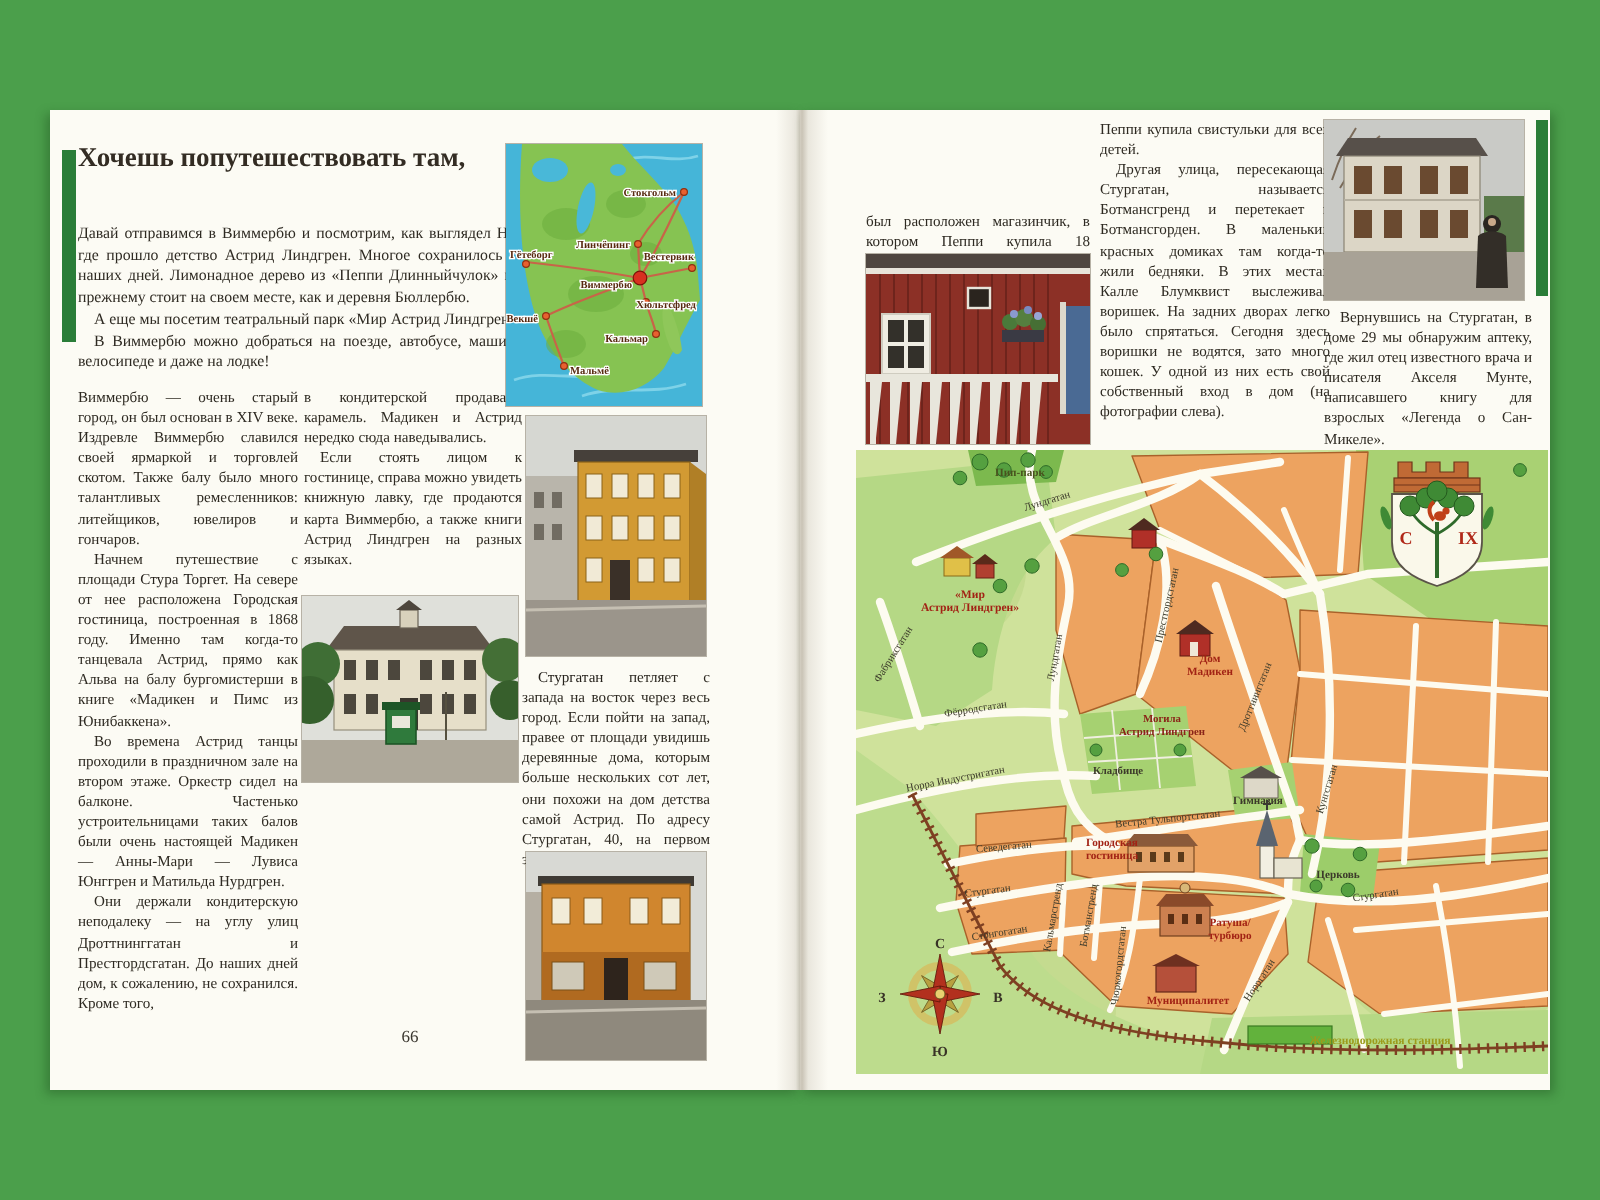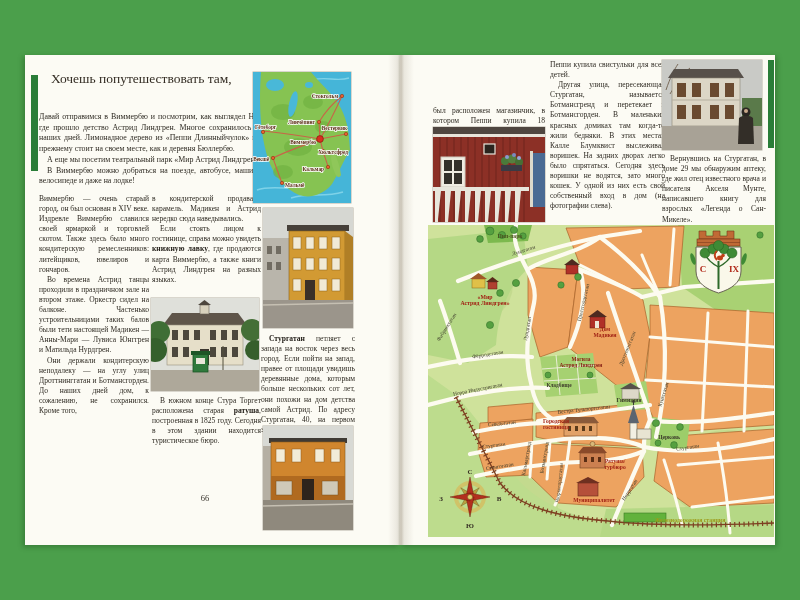--- a/index.html
+++ b/index.html
@@ -4,24 +4,24 @@
 <style>
   html,body{margin:0;padding:0;width:800px;height:600px;overflow:hidden;}
   body{background:#4b9f4b;position:relative;font-family:"Liberation Serif",serif;}
   .page{position:absolute;top:55px;height:490px;background:#fcfbf4;}
   .page-left{left:25px;width:375px;box-shadow:-2px 2px 5px rgba(20,60,20,.35);}
   .page-right{left:400px;width:375px;box-shadow:2px 2px 5px rgba(20,60,20,.35);}
   .crease{position:absolute;left:388px;top:55px;width:26px;height:490px;z-index:5;pointer-events:none;
     background:linear-gradient(90deg,rgba(70,50,20,0) 0%,rgba(70,50,20,.10) 38%,rgba(70,50,20,.28) 50%,rgba(70,50,20,.10) 62%,rgba(70,50,20,0) 100%);}
   .abs{position:absolute;}
   .accentbar{position:absolute;background:#2a7d38;}
-  .title{font-weight:normal;font-size:13.5px;line-height:16.5px;color:#332c23;padding-left:12px;}
+  .title{font-weight:bold;font-size:13.5px;line-height:16.5px;color:#332c23;}
   .para{margin:0;text-align:justify;font-size:7.55px;line-height:10.1px;color:#2e2a22;}
   .para.ind{text-indent:8px;}
-  .para b{font-weight:bold;color:#26221c;margin-top:30px;}
+  .para b{font-weight:normal;color:#26221c;margin-top:30px;}
   .intro .para{font-size:7.9px;line-height:10.7px;}
   .pagenum{font-size:8.5px;color:#3a362e;text-align:center;}
   .photo{position:absolute;overflow:hidden;box-shadow:0 0 0 .5px rgba(80,70,50,.4);}
   svg text{font-family:"Liberation Serif",serif;}
   .st{font-size:5.35px;fill:#3c3a2a;text-anchor:middle;}
   .lm{font-weight:bold;text-anchor:middle;}
   .swl{font-size:5.3px;font-weight:bold;fill:#582a10;stroke:#ffffff;stroke-width:1.3px;paint-order:stroke;}
   .compass-letter{font-size:7px;font-weight:bold;fill:#383226;text-anchor:middle;}
   .arms-letter{font-size:9px;font-weight:bold;fill:#b02818;text-anchor:middle;}
 </style>
@@ -36,23 +36,24 @@
     <div>Хочешь попутешествовать там,</div>
   </div>
 
   <div class="abs intro" style="left:14px;top:57px;width:224px;">
       <p class="para">Давай отправимся в Виммербю и посмотрим, как выглядел Нэс, где прошло детство Астрид Линдгрен. Многое сохранилось до наших дней. Лимонадное дерево из «Пеппи Длинныйчулок» по-прежнему стоит на своем месте, как и деревня Бюллербю.</p>
       <p class="para ind">А еще мы посетим театральный парк «Мир Астрид Линдгрен».</p>
       <p class="para ind">В Виммербю можно добраться на поезде, автобусе, машине, велосипеде и даже на лодке!</p>
     </div>
 
   <div class="abs" style="left:14px;top:139px;width:110px;">
-      <p class="para">Виммербю — очень старый город, он был основан в XIV веке. Издревле Виммербю славился своей ярмаркой и торговлей скотом. Также здесь было много кондитерскую ремесленников: литейщиков, ювелиров и гончаров.</p>
-      <p class="para ind">Во времена Астрид танцы проходили в праздничном зале на втором этаже. Оркестр сидел на балконе. Частенько устроительницами таких балов были тети настоящей Мадикен — Анны-Мари — Лувиса Юнггрен и Матильда Нурдгрен.</p>
-      <p class="para ind">Они держали кондитерскую неподалеку — на углу улиц Дроттнинггатан и Ботмансгорден. До наших дней дом, к сожалению, не сохранился. Кроме того,</p>
+      <p class="para">Виммербю — очень старый город, он был основан в XIV веке. Издревле Виммербю славился своей ярмаркой и торговлей скотом. Также балу было много талантливых ремесленников: литейщиков, ювелиров и гончаров.</p>
+      <p class="para ind">Начнем путешествие с площади <b>Стура Торгет</b>. На севере от нее расположена <b>Городская гостиница</b>, построенная в 1868 году. Именно там когда-то танцевала Астрид, прямо как Альва на балу бургомистерши в книге «Мадикен и Пимс из Юнибаккена».</p>
+      <p class="para ind">Во времена Астрид танцы проходили в праздничном зале на втором этаже. Оркестр сидел на балконе. Частенько устроительницами таких балов были очень настоящей Мадикен — Анны-Мари — Лувиса Юнггрен и Матильда Нурдгрен.</p>
+      <p class="para ind">Они держали кондитерскую неподалеку — на углу улиц Дроттнинггатан и Престгордсгатан. До наших дней дом, к сожалению, не сохранился. Кроме того,</p>
     </div>
 
   <div class="abs" style="left:127px;top:139px;width:109px;">
       <p class="para">в кондитерской продавали карамель. Мадикен и Астрид нередко сюда наведывались.</p>
       <p class="para ind">Если стоять лицом к гостинице, справа можно увидеть <b>книжную лавку</b>, где продаются карта Виммербю, а также книги Астрид Линдгрен на разных языках.</p>
     </div>
 
   <div class="photo" style="left:126px;top:243px;width:108px;height:93px;">
     <svg width="108" height="93" viewBox="0 0 108 93">
       <rect x="0" y="0" width="108" height="93" fill="#dfe0da"></rect>
@@ -80,24 +81,23 @@
       <circle cx="101" cy="32" r="11" fill="#446f36"></circle>
         <circle cx="104" cy="52" r="10" fill="#375f2c"></circle>
       <rect x="42" y="56" width="15" height="18" fill="#2f7a3c" stroke="#1d5526" stroke-width="0.8"></rect>
       <rect x="40" y="53" width="19" height="4" fill="#1d5526"></rect>
       <rect x="45" y="60" width="9" height="6" fill="#e9e7da"></rect>
       <line x1="72" y1="48" x2="72" y2="72" stroke="#55503f" stroke-width="1"></line>
     </svg>
   </div>
 
   <div class="abs" style="left:127px;top:341px;width:109px;">
-      <p class="para ind">В южном конце Стура Торгет расположена старая <b>ратуша</b>, построенная в 1825 году. Сегодня в этом здании находится туристическое бюро.</p>
-    </div>
-
-  <div class="abs pagenum" style="left:140px;top:438px;width:80px;">66</div>
+    </div>
+
+  <div class="abs pagenum" style="left:140px;top:458px;width:80px;">66</div>
 
   <div class="photo" style="left:228px;top:17px;width:98px;height:131px;">
     <svg width="98" height="131" viewBox="0 0 98 131">
       <rect x="0" y="0" width="98" height="131" fill="#45b5d8"></rect>
       <path d="M4,118 C20,112 40,120 60,114 M38,126 C55,120 72,126 90,120 M60,8 C72,4 84,10 96,6" stroke="#7ed2e8" stroke-width="1.4" fill="none"></path>
       <path d="M8,0 L58,0 C66,10 75,18 83,28 C91,40 95,52 96,66 L97,78 C89,92 85,102 79,112 C71,122 58,127 46,123 C34,118 23,106 17,92 C9,72 5,40 8,0 Z" fill="#86c352"></path>
       <path d="M80,78 C84,86 87,94 88,103 C86,107 83,105 81,99 C78,91 77,83 80,78 Z" fill="#8fc75a"></path>
       <g fill="#6cae3e" opacity="0.55">
         <ellipse cx="30" cy="40" rx="12" ry="8"></ellipse>
           <ellipse cx="60" cy="30" rx="10" ry="7"></ellipse>

